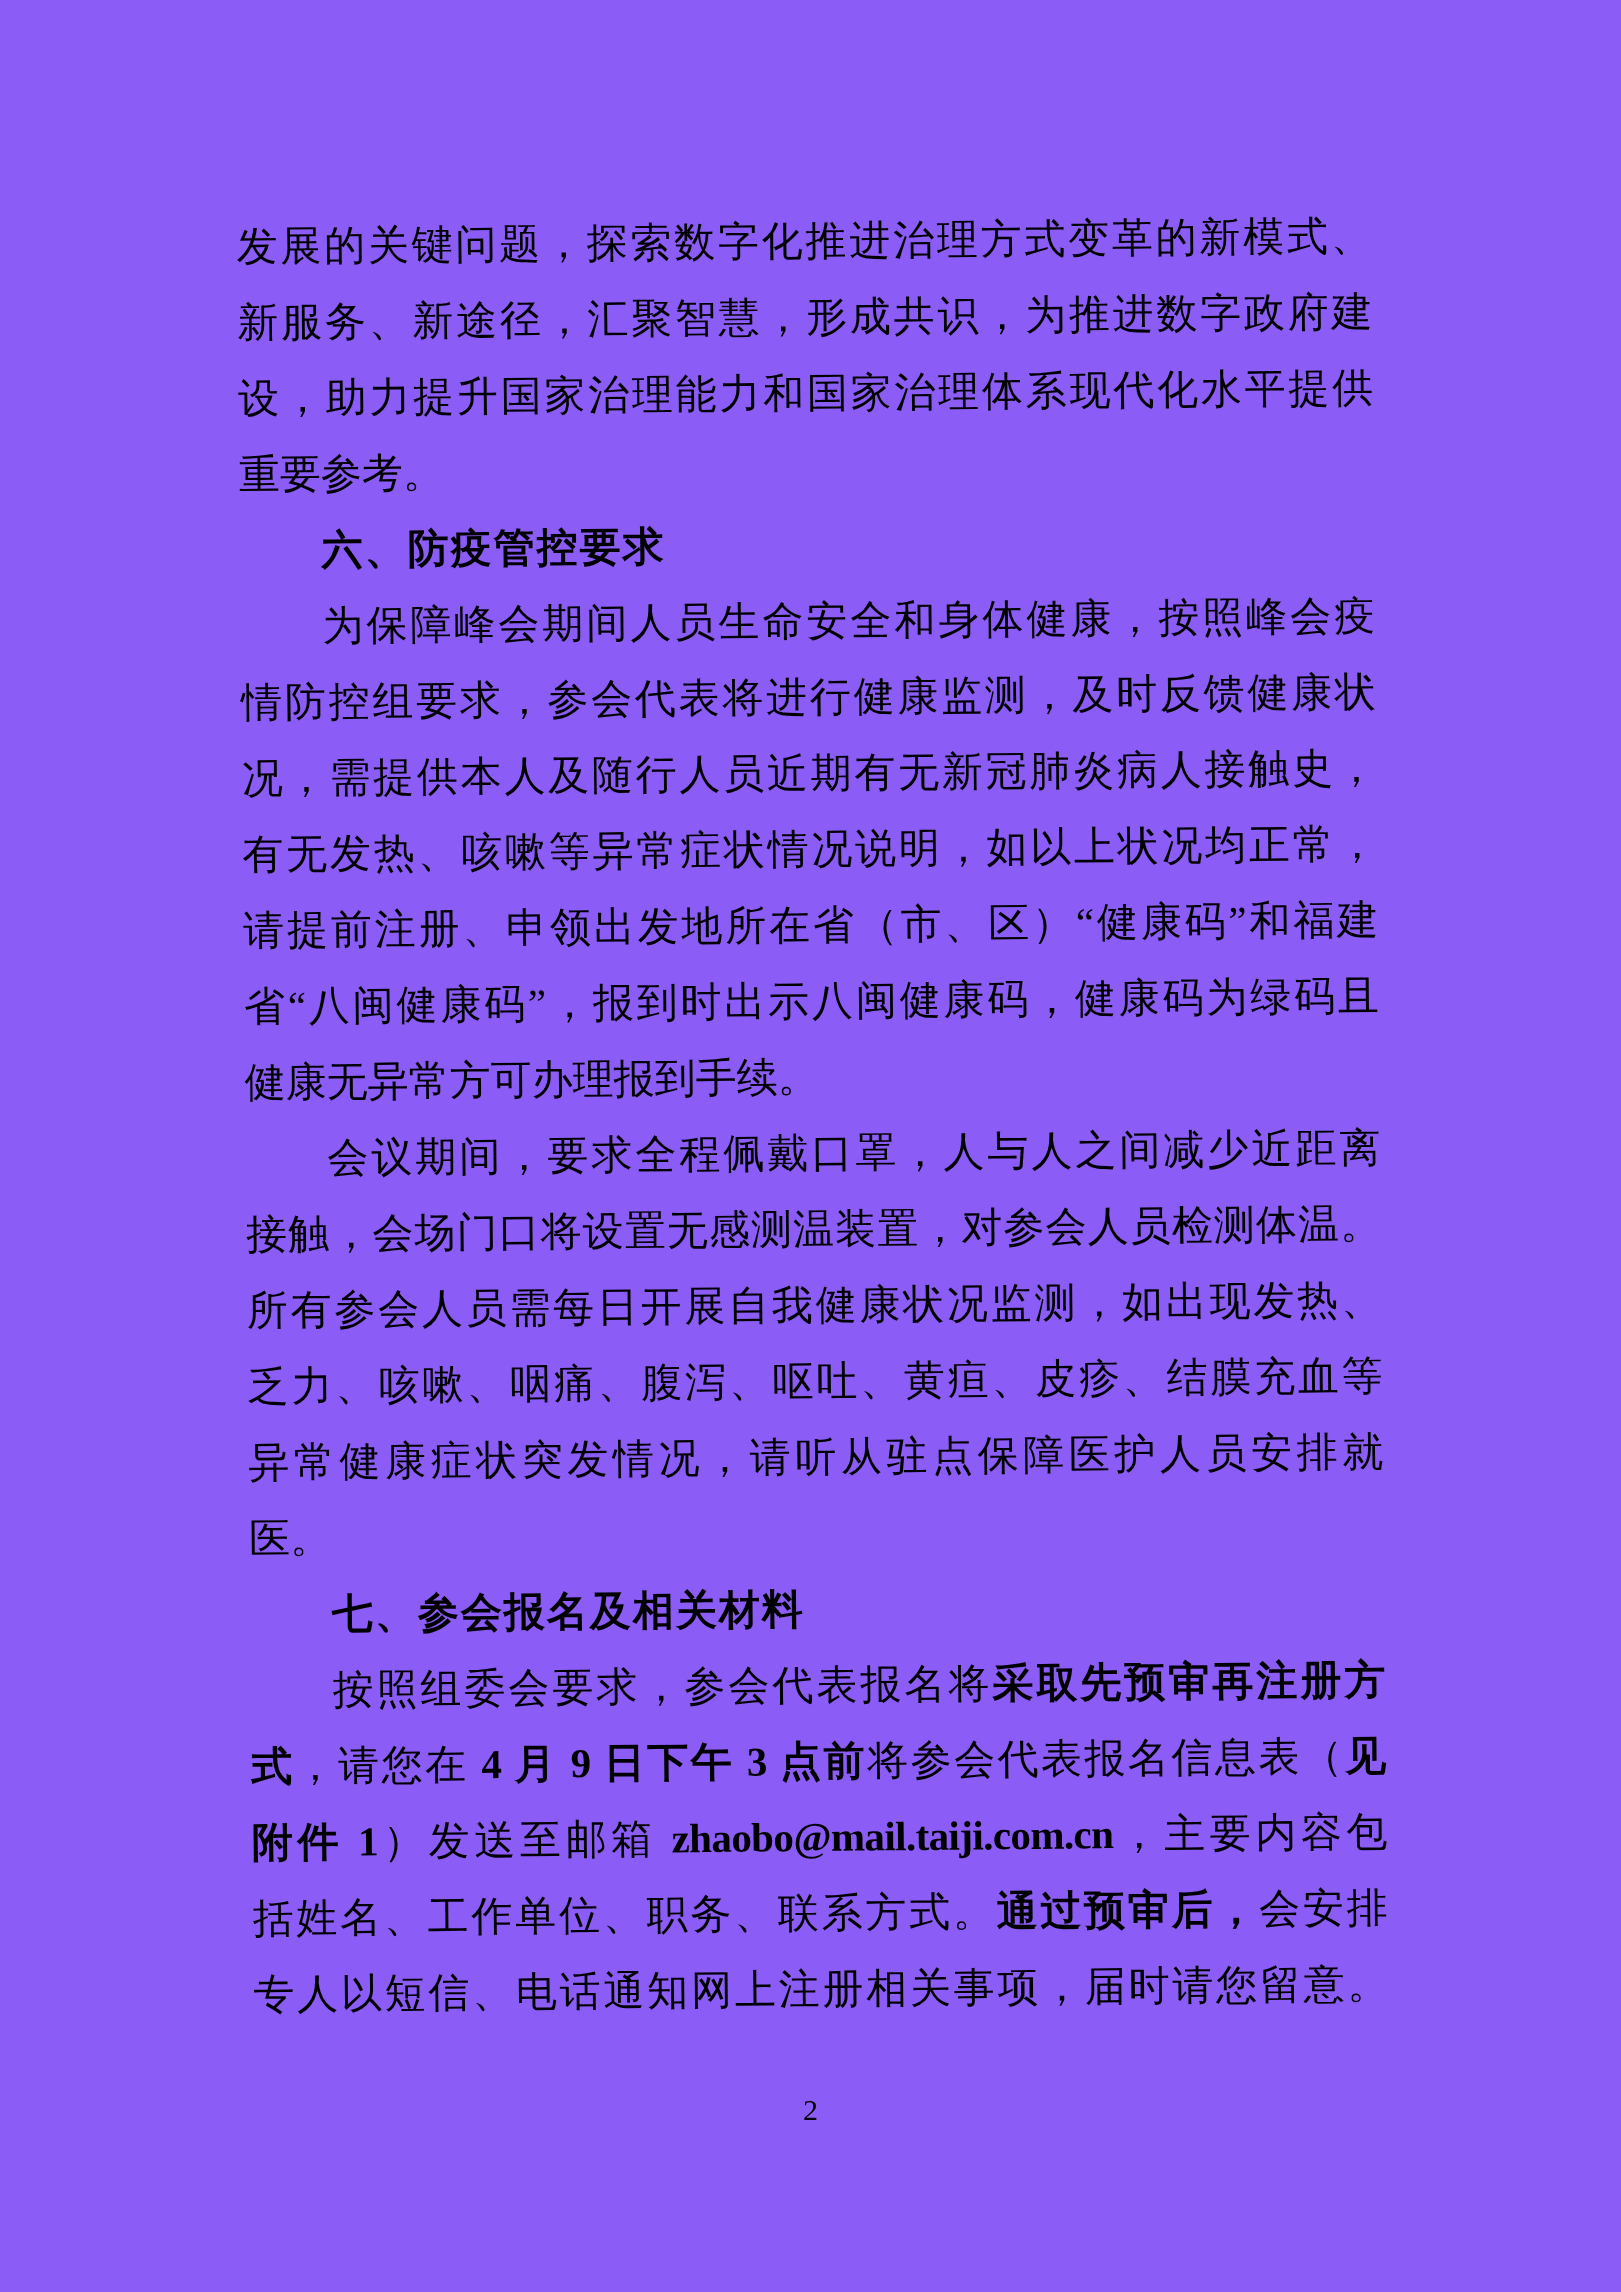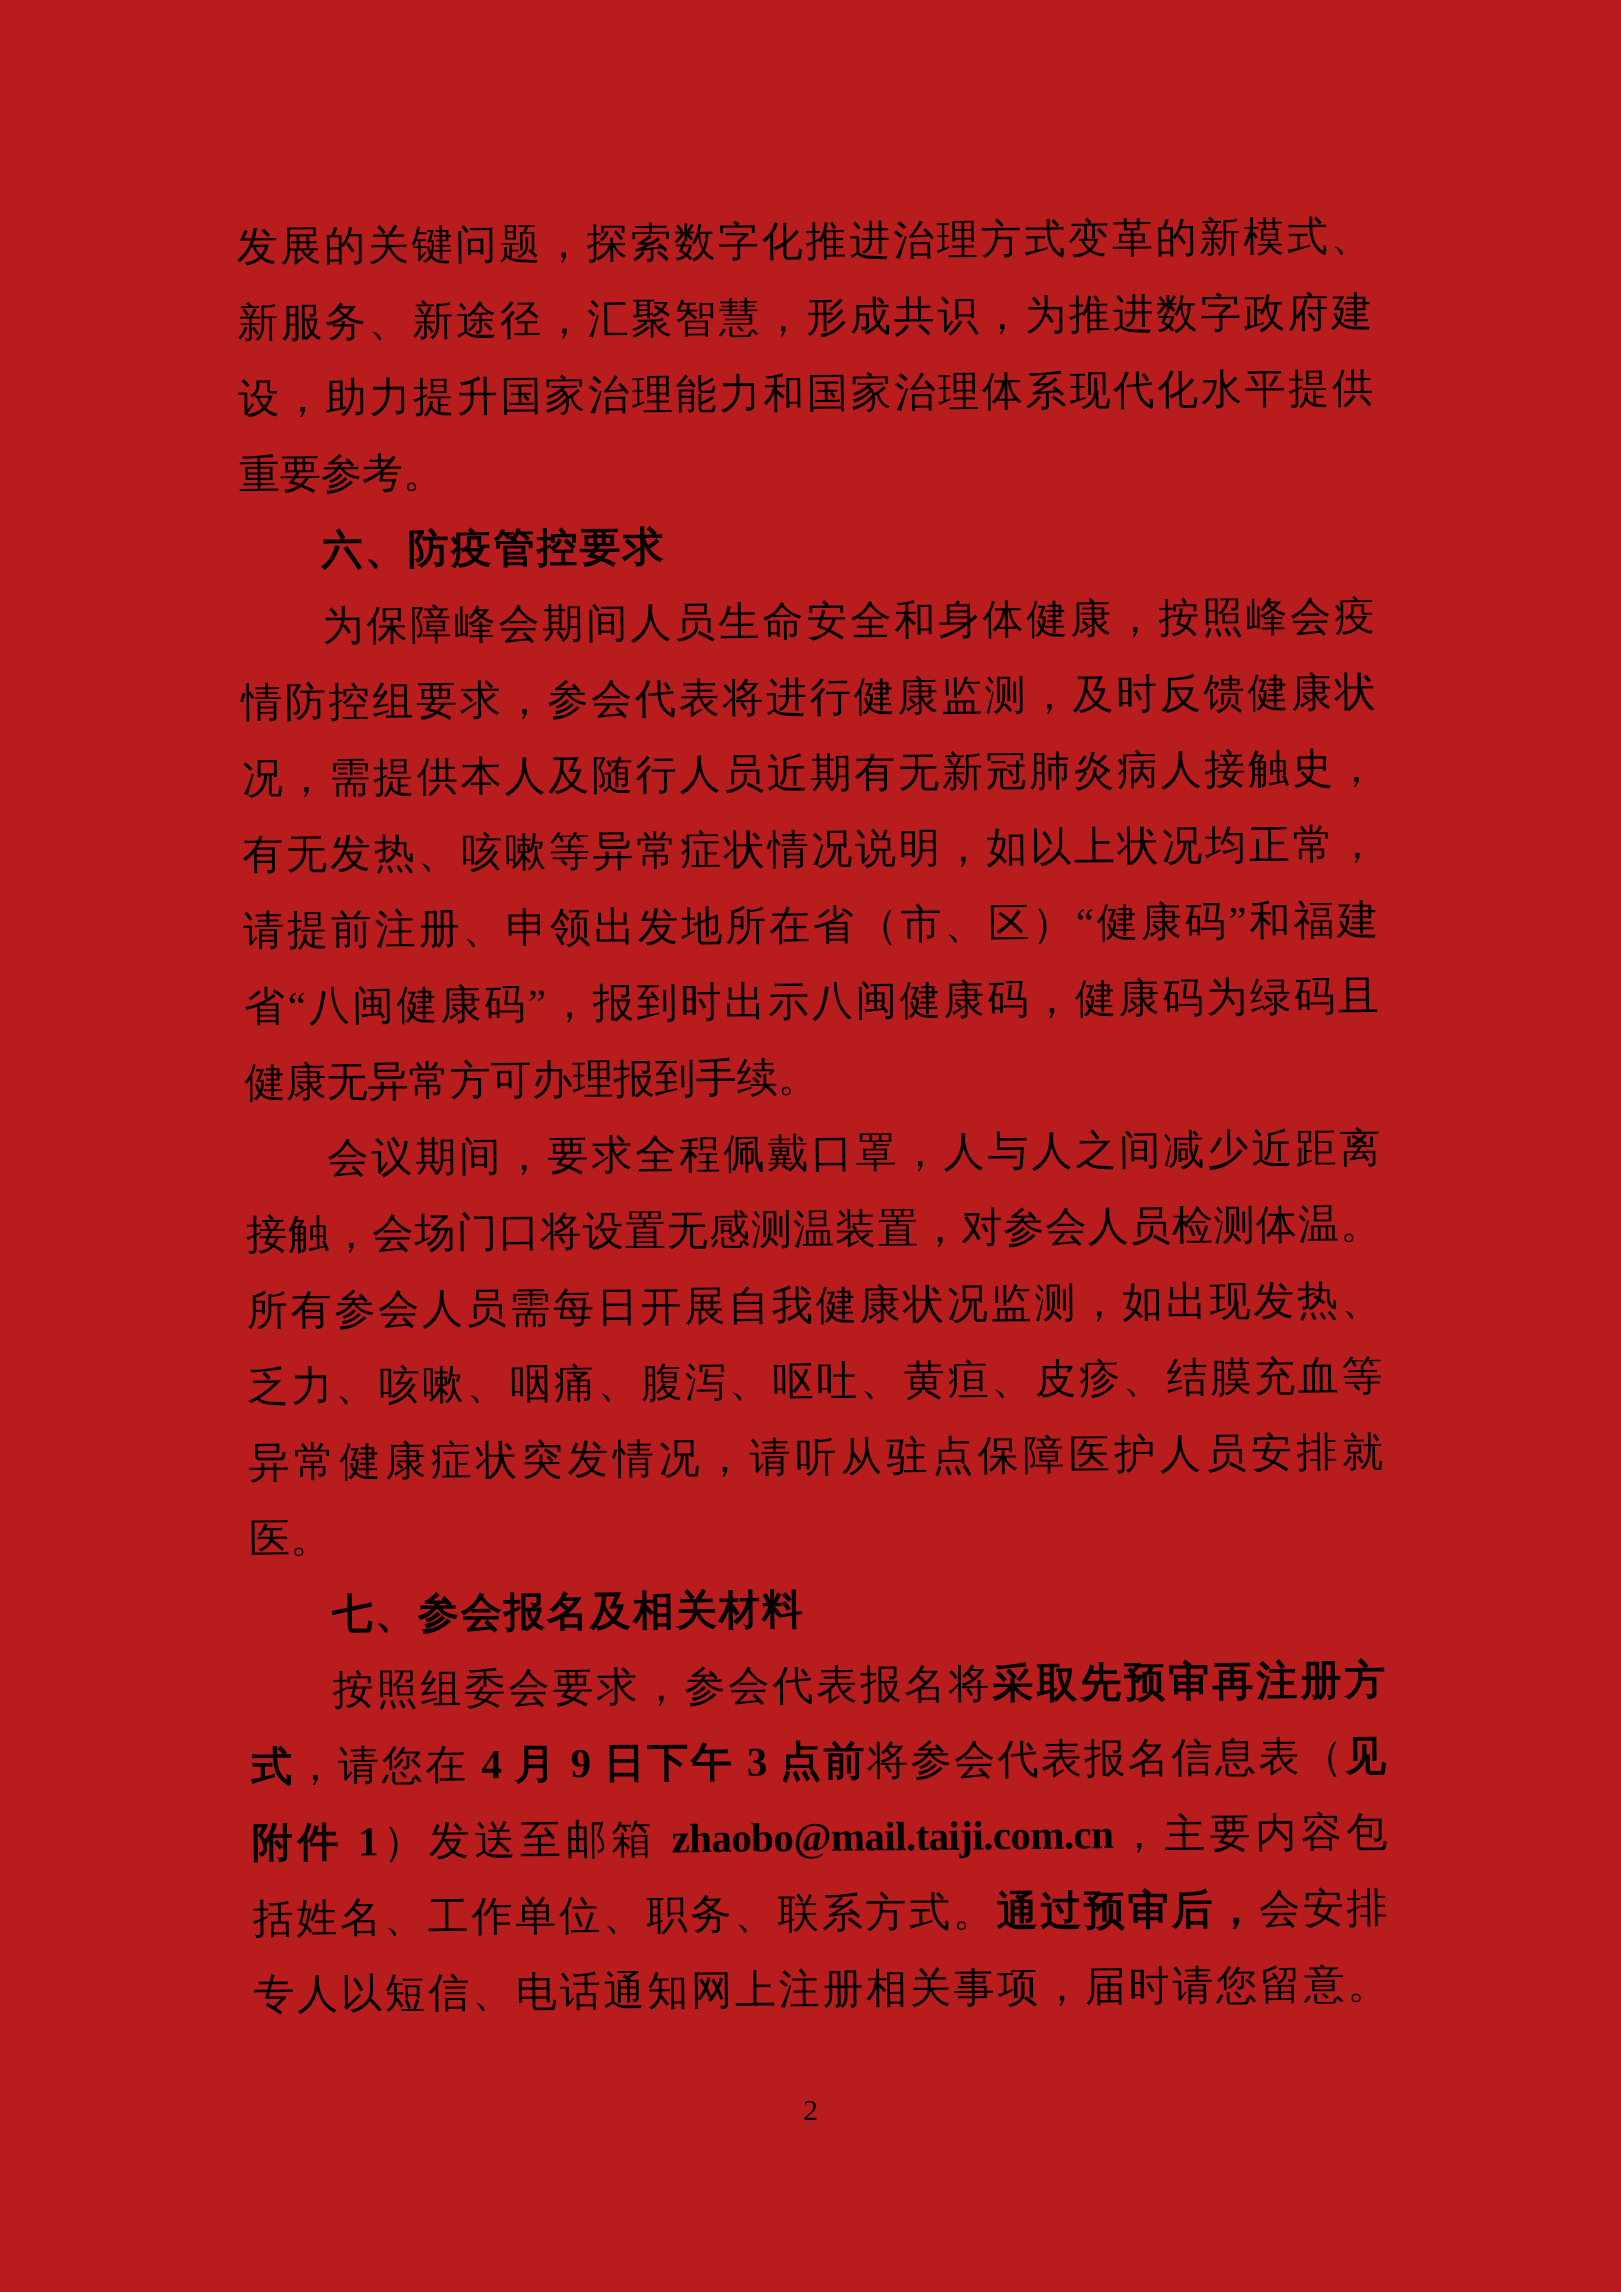--- a/index.html
+++ b/index.html
@@ -6,21 +6,21 @@
   body {
     width: 1621px; height: 2293px;
     background: #ffffff;
     font-family: "Liberation Serif", "DejaVu Serif", serif;
     color: #000000;
     overflow: hidden;
   }
   .page {
     position: relative;
     width: 1621px; height: 2293px;
-    background: #b91c1c;
+    background: #8b5cf6;
   }
   
   .textblock {
     position: absolute;
     left: 245px; top: 203px;
     width: 1135px;
     transform: rotate(-0.55deg);
     transform-origin: 50% 50%;
   }
   .line {

